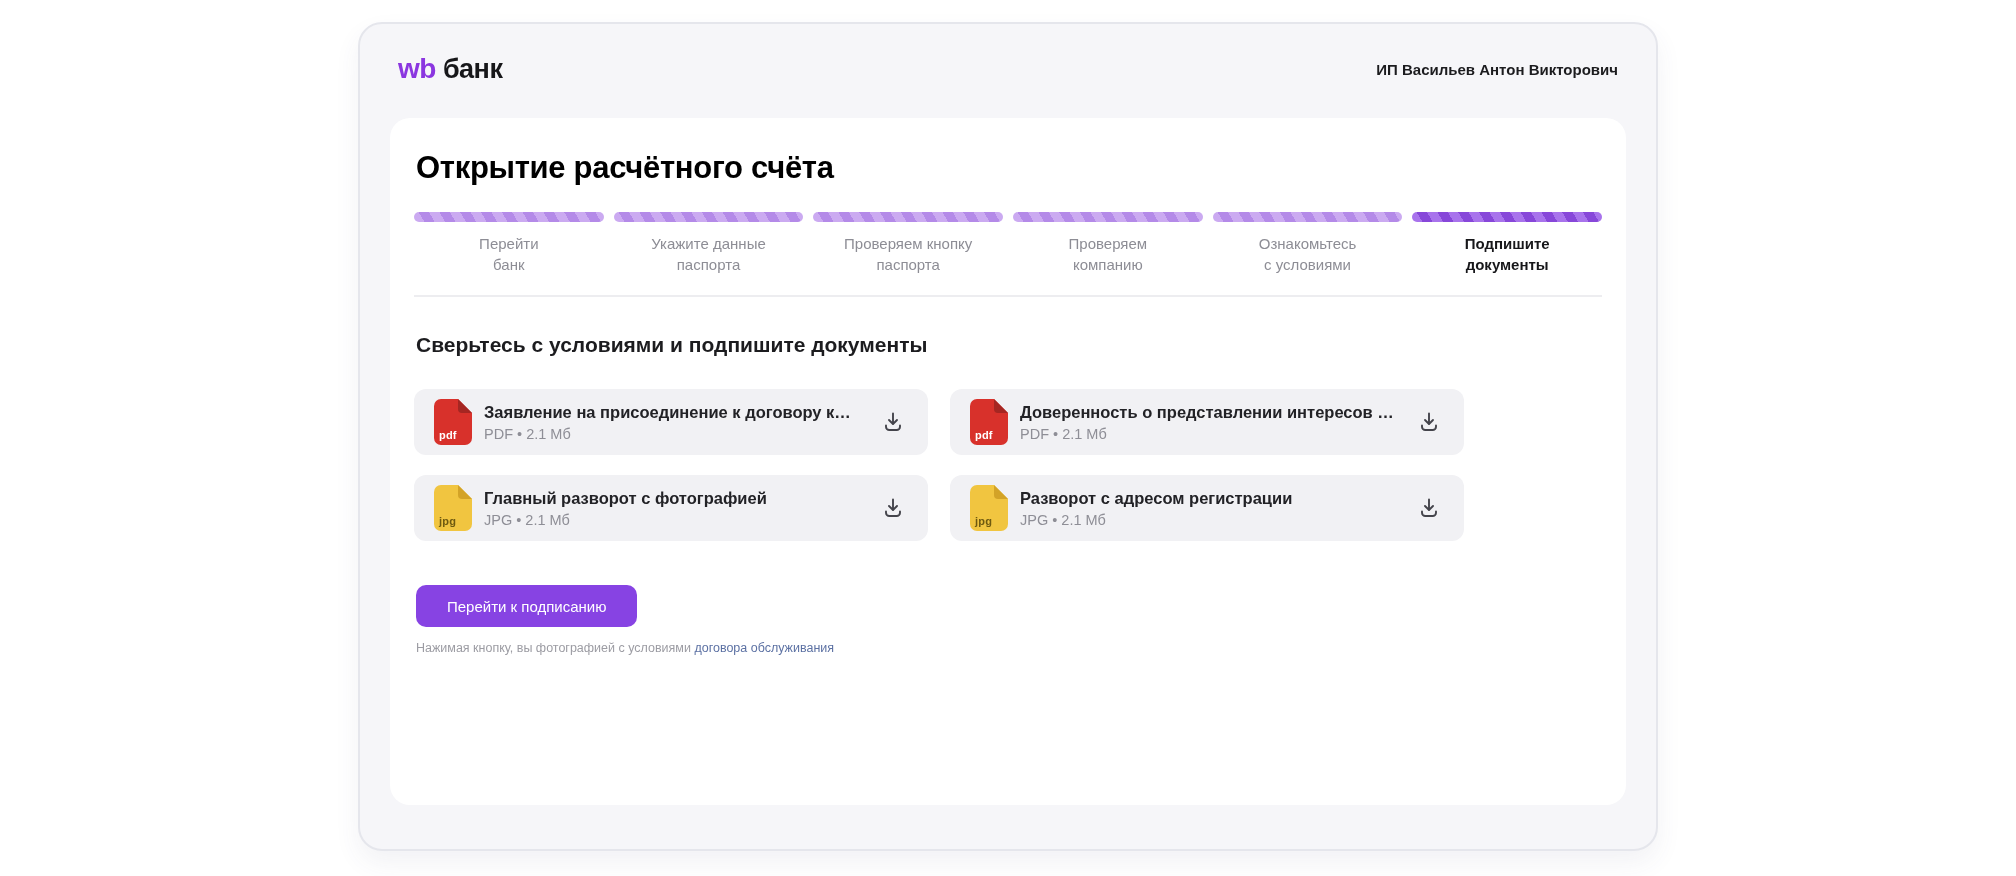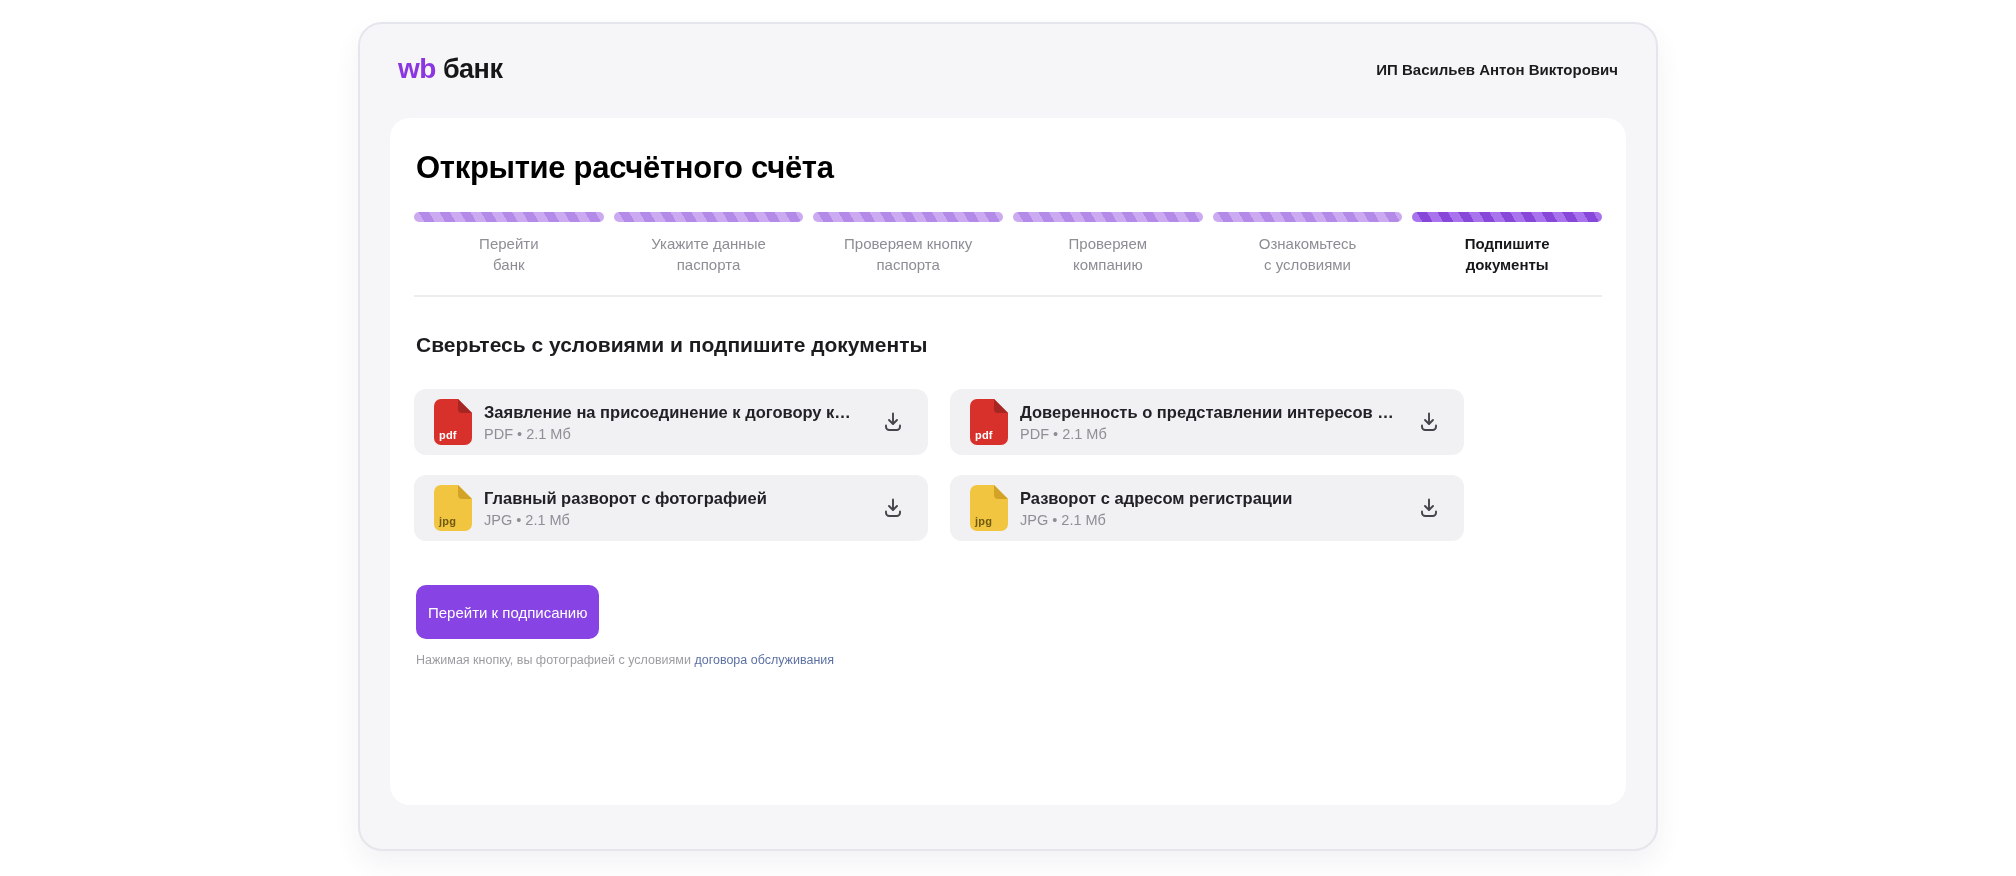--- a/index.html
+++ b/index.html
@@ -54,21 +54,21 @@
   .doc-card.jpg .badge { color:#6f5a10; }
   .doc-text { flex:1 1 auto; min-width:0; }
   .doc-title { font-size:16.5px; font-weight:700; color:#222226; white-space:nowrap;
     overflow:hidden; text-overflow:ellipsis; }
   .doc-meta { margin-top:4px; font-size:14.5px; color:#8e8e96; }
   .dl-btn { flex:0 0 auto; margin-left:18px; width:30px; height:30px; border:none;
     background:transparent; display:flex; align-items:center; justify-content:center;
     cursor:pointer; }
 
   
-  .sign-btn { margin:44px 0 0 2px; display:inline-block; height:54px; padding:0 12px;
+  .sign-btn { margin:44px 0 0 2px; display:inline-block; height:42px; padding:0 31px;
     background:#8743e3; color:#ffffff; font-size:15px; font-weight:500;
     font-family:inherit; border:none; border-radius:10px; cursor:pointer; }
   .disclaimer { margin:14px 0 0 2px; font-size:12.5px; color:#9c9ca3; }
   .disclaimer a { color:#5c71a3; text-decoration:none; cursor:pointer; }
 </style>
 </head>
 <body>
 
 <div class="window">
 

